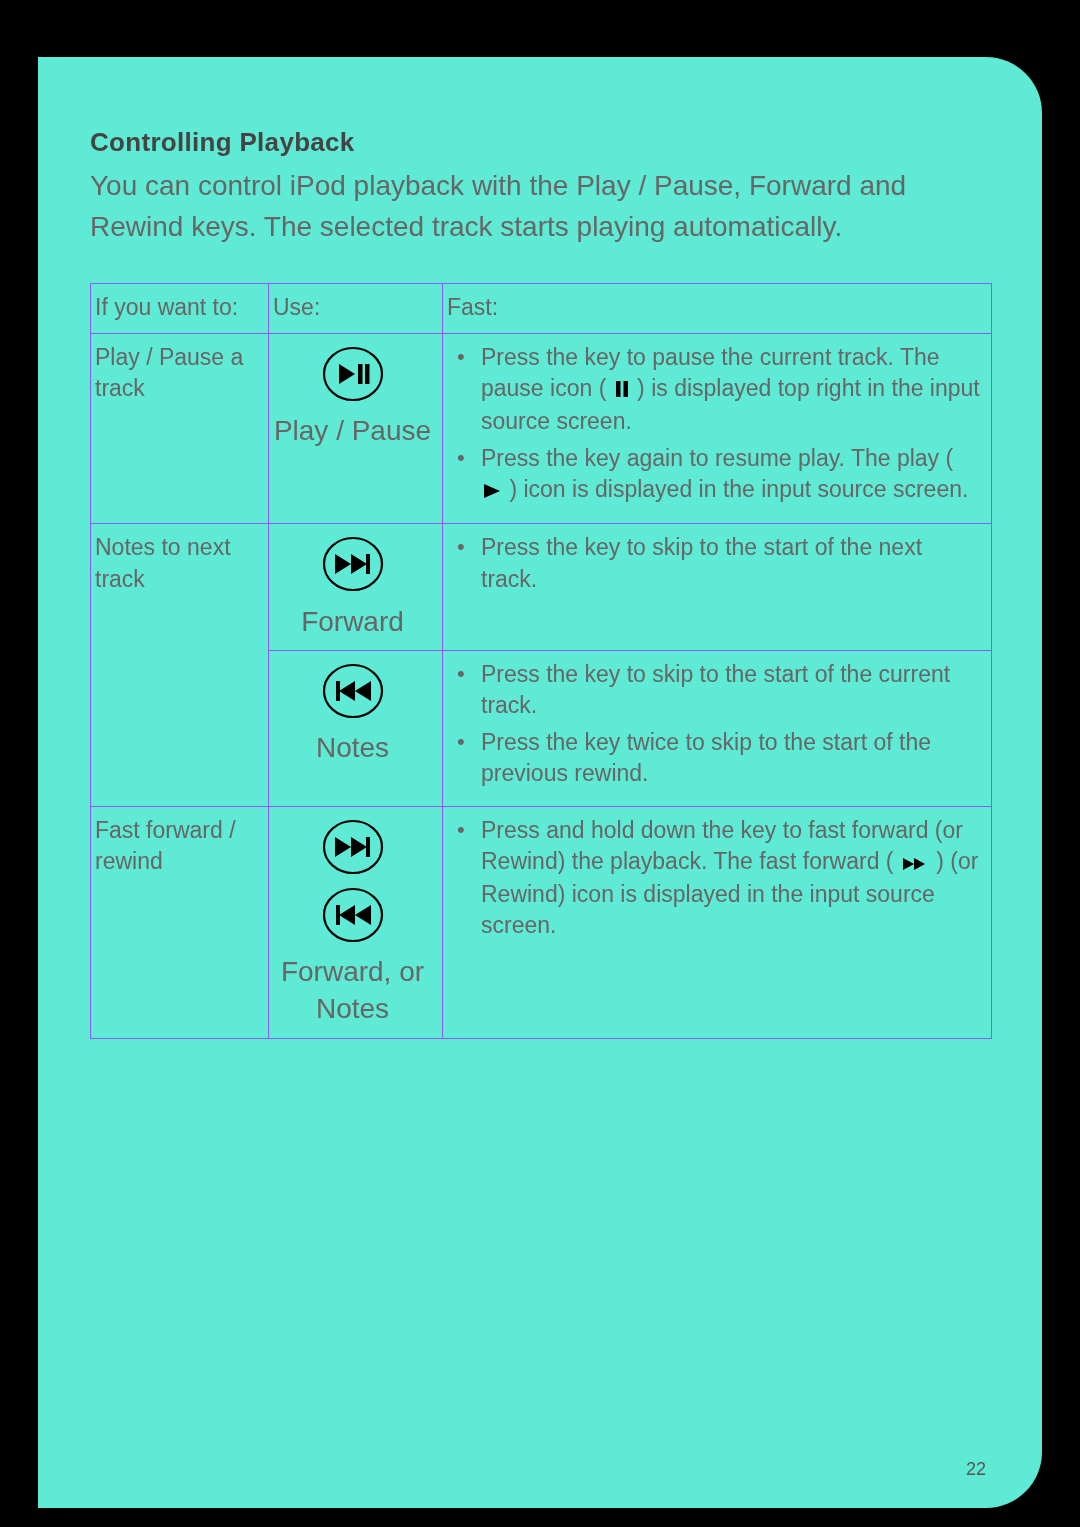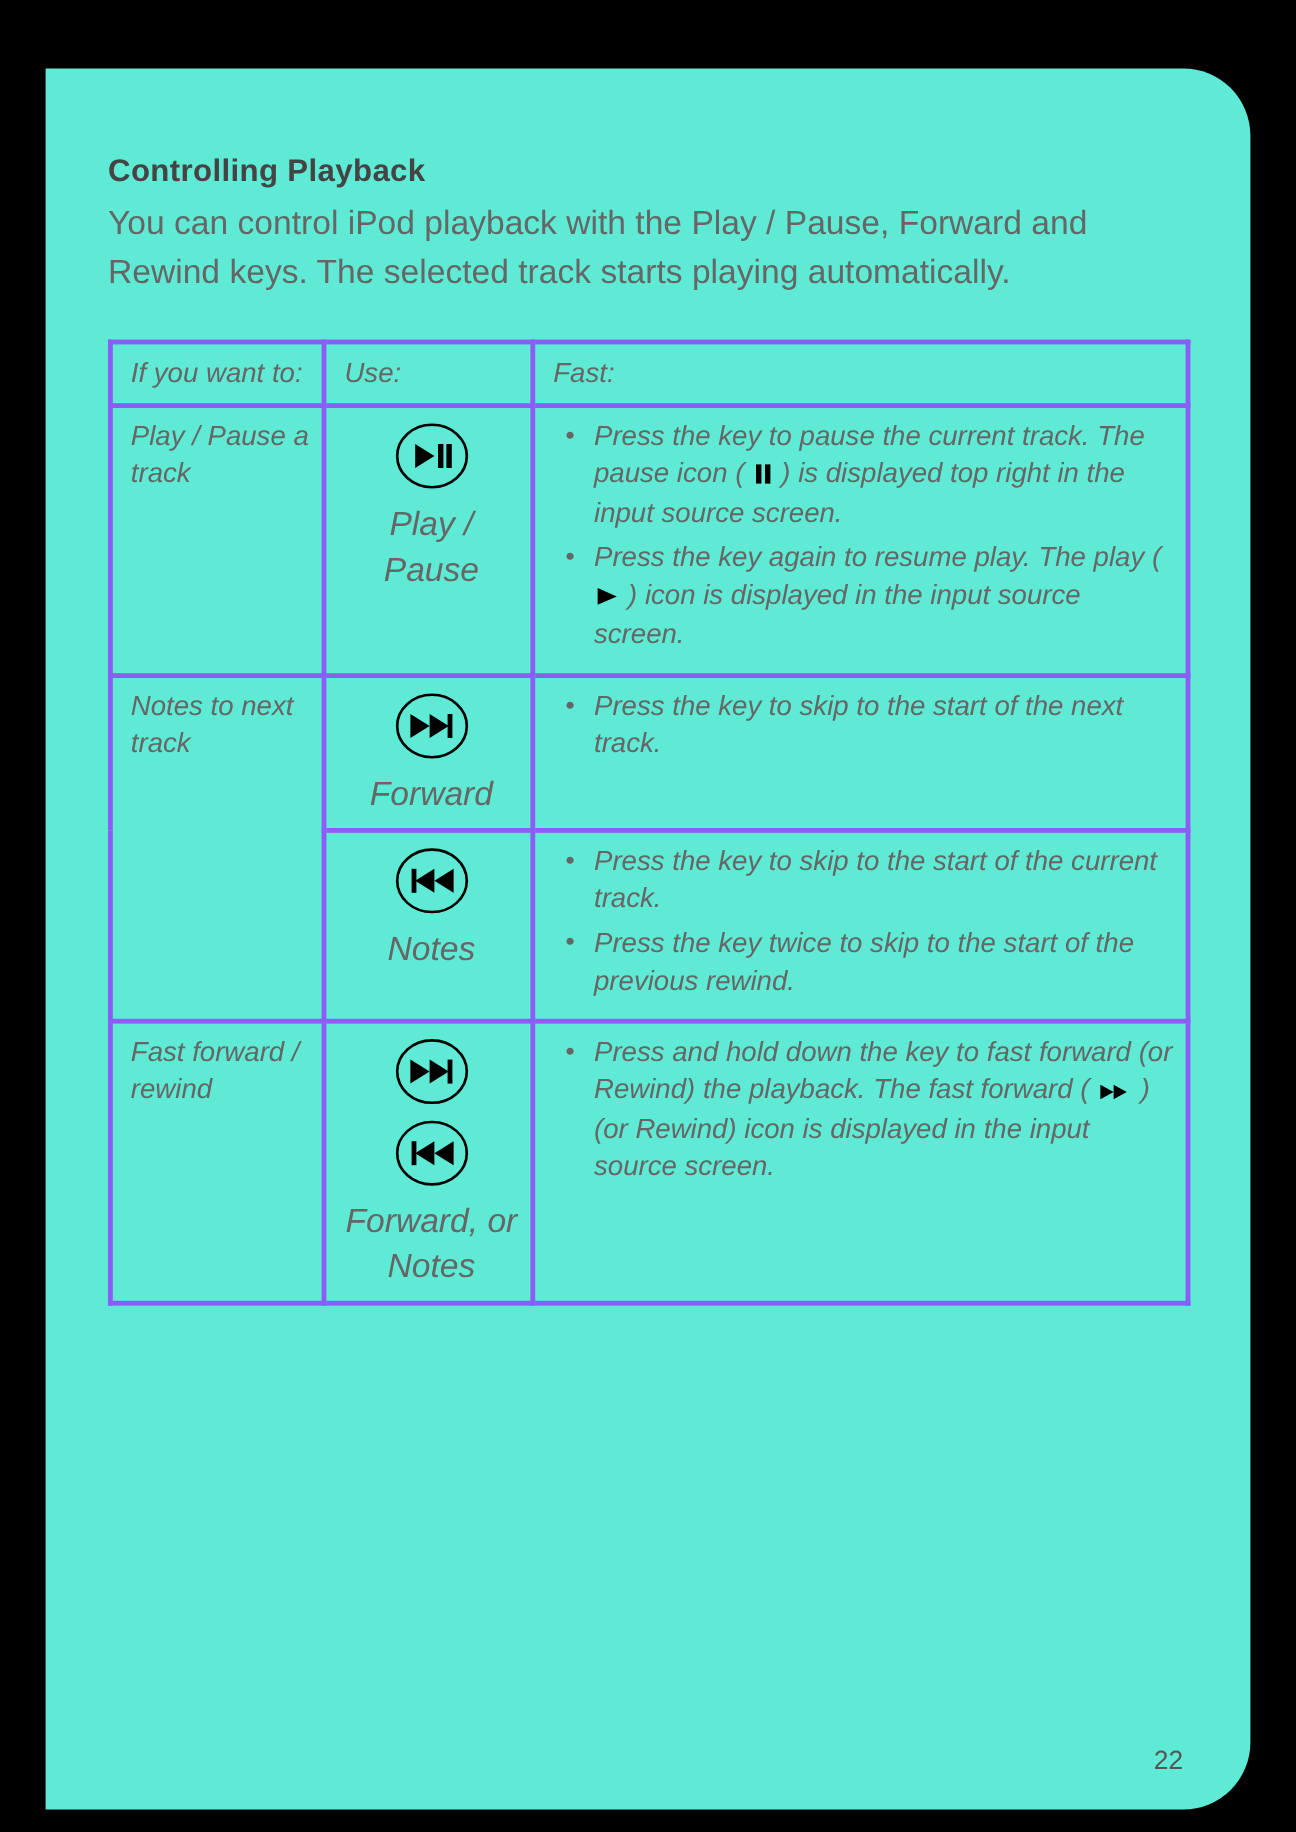--- a/index.html
+++ b/index.html
@@ -38,29 +38,28 @@
   }
   table {
     width: 100%;
     border-collapse: collapse;
     table-layout: fixed;
   }
   col.c1 { width: 178px; }
   col.c2 { width: 174px; }
   col.c3 { width: auto; }
   th, td {
-    border: 4px solid #8b5cf6;
-    padding: 8px 10px 10px 15px;
+    border: 1px solid #8b5cf6;
+    padding: 8px 10px 10px 4px;
     vertical-align: top;
     font-size: 23px;
     line-height: 1.35;
     color: #666;
     text-align: left;
     font-weight: normal;
-    font-style: italic;
   }
   th { font-weight: normal; }
   td.use {
     text-align: center;
     padding-top: 12px;
   }
   .icon-btn {
     display: inline-flex;
     align-items: center;
     justify-content: center;
@@ -91,21 +90,21 @@
   }
   .inline-icon {
     display: inline-block;
     vertical-align: -2px;
     padding: 0 2px;
   }
   .page-num {
     position: absolute;
     bottom: 28px;
     right: 56px;
-    font-size: 22px;
+    font-size: 18px;
     color: #555;
   }
 </style>
 </head>
 <body>
 
 <div class="page">
 
   <h2>Controlling Playback</h2>
   <p class="intro">You can control iPod playback with the Play / Pause, Forward and Rewind keys. The selected track starts playing automatically.</p>

